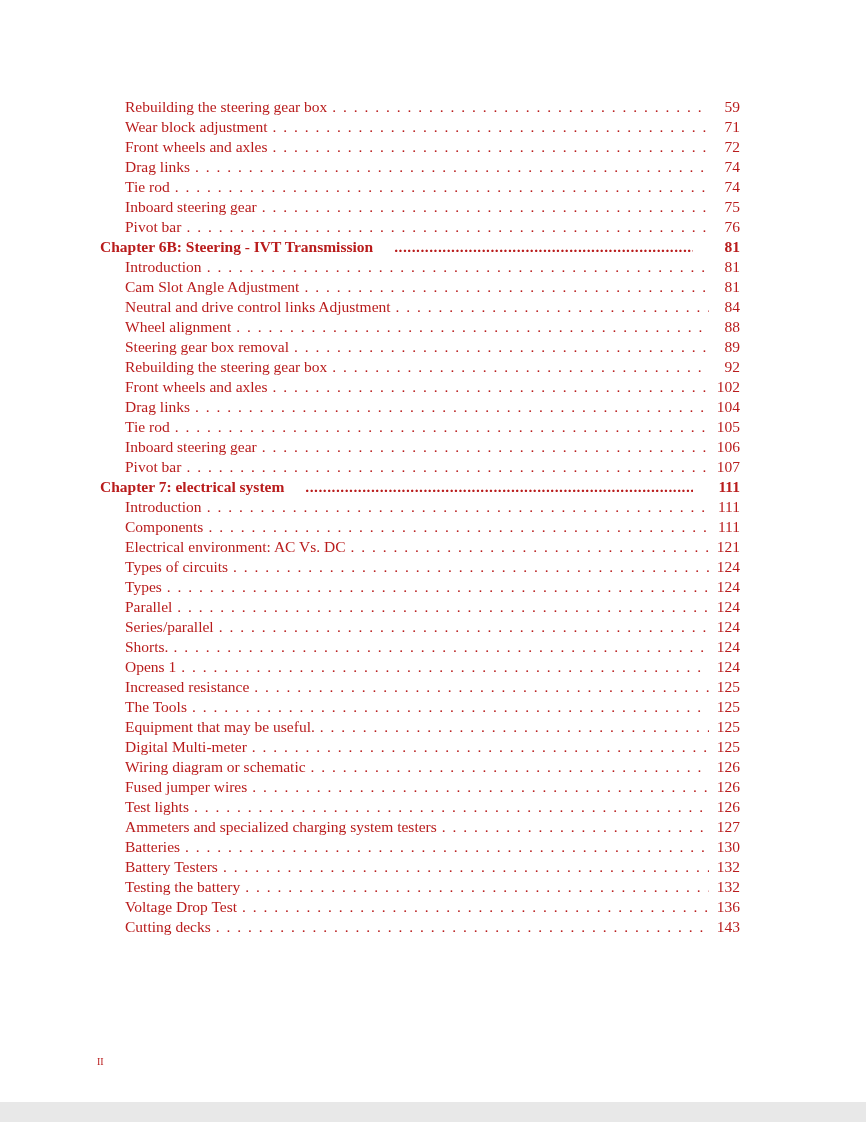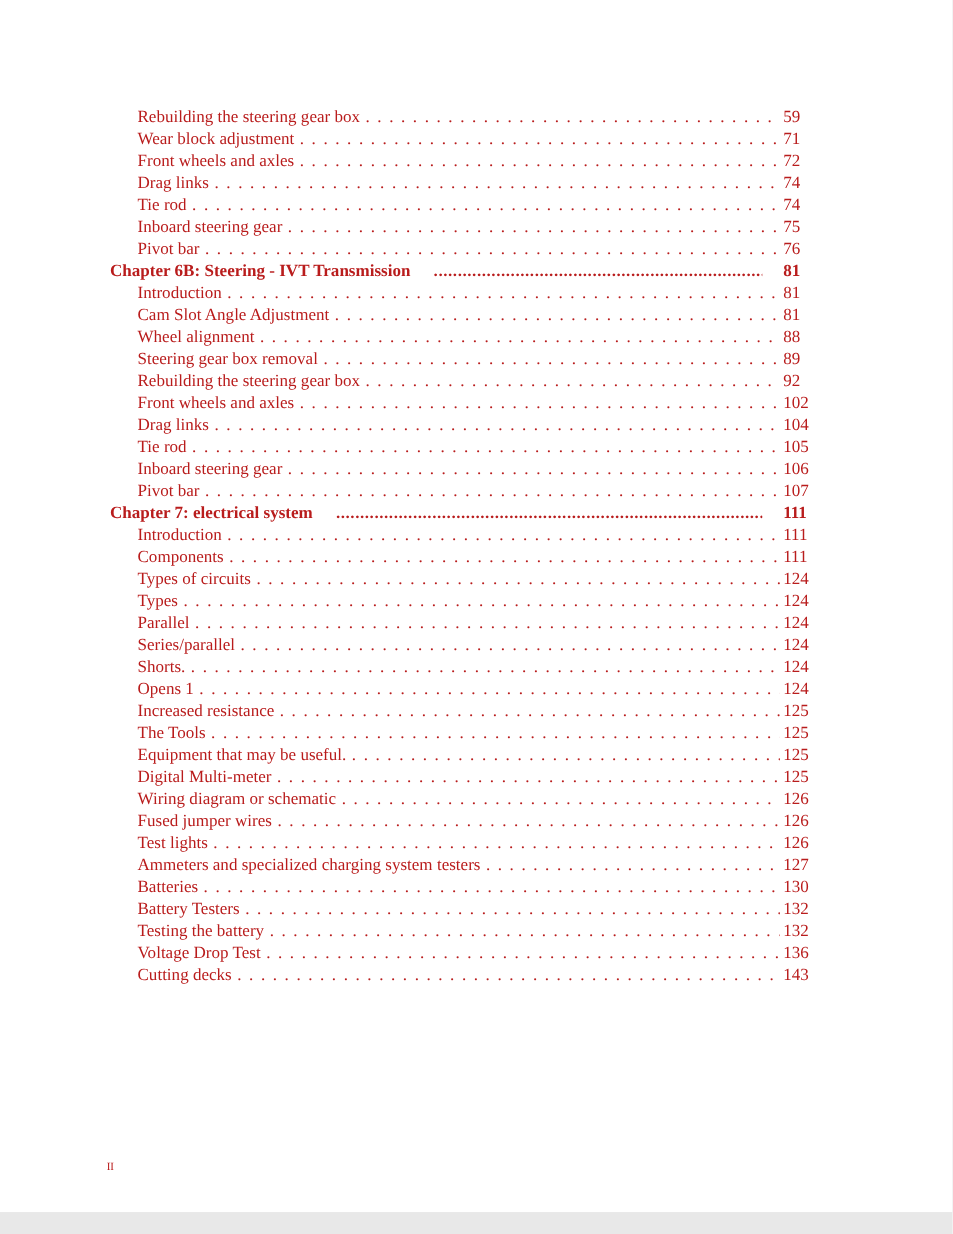--- a/index.html
+++ b/index.html
@@ -49,21 +49,21 @@
   .toc-leader::after {
     content: ". . . . . . . . . . . . . . . . . . . . . . . . . . . . . . . . . . . . . . . . . . . . . . . . . . . . . . . . . . . . . . . . . . . . . . . . . . . . . . . . . . . . . . . . . . . . . . . . . . . . . . . . . . . . . . . . . . . . . . . . . . . . . . . . . . . .";
     letter-spacing: 1.5px;
   }
   .chapter .toc-leader::after {
     content: "..........................................................................................................................................................................................................................................................";
     letter-spacing: 0.5px;
   }
   .toc-page {
     flex: 0 0 auto;
-    text-align: left;
+    text-align: right;
     min-width: 28px;
   }
   .footer {
     position: absolute;
     left: 97px;
     top: 1052px;
     font-size: 10px;
     line-height: 20px;
   }
 </style>
@@ -116,20 +116,25 @@
         <span class="toc-label">Introduction</span>
         <span class="toc-leader"></span>
         <span class="toc-page">81</span>
       </div>
       <div class="toc-row entry">
         <span class="toc-label">Cam Slot Angle Adjustment</span>
         <span class="toc-leader"></span>
         <span class="toc-page">81</span>
       </div>
       <div class="toc-row entry">
+        <span class="toc-label">Neutral and drive control links Adjustment</span>
+        <span class="toc-leader"></span>
+        <span class="toc-page">84</span>
+      </div>
+      <div class="toc-row entry">
         <span class="toc-label">Wheel alignment</span>
         <span class="toc-leader"></span>
         <span class="toc-page">88</span>
       </div>
       <div class="toc-row entry">
         <span class="toc-label">Steering gear box removal</span>
         <span class="toc-leader"></span>
         <span class="toc-page">89</span>
       </div>
       <div class="toc-row entry">
@@ -169,20 +174,25 @@
       </div>
       <div class="toc-row entry">
         <span class="toc-label">Introduction</span>
         <span class="toc-leader"></span>
         <span class="toc-page">111</span>
       </div>
       <div class="toc-row entry">
         <span class="toc-label">Components</span>
         <span class="toc-leader"></span>
         <span class="toc-page">111</span>
+      </div>
+      <div class="toc-row entry">
+        <span class="toc-label">Electrical environment: AC Vs. DC</span>
+        <span class="toc-leader"></span>
+        <span class="toc-page">121</span>
       </div>
       <div class="toc-row entry">
         <span class="toc-label">Types of circuits</span>
         <span class="toc-leader"></span>
         <span class="toc-page">124</span>
       </div>
       <div class="toc-row entry">
         <span class="toc-label">Types</span>
         <span class="toc-leader"></span>
         <span class="toc-page">124</span>

